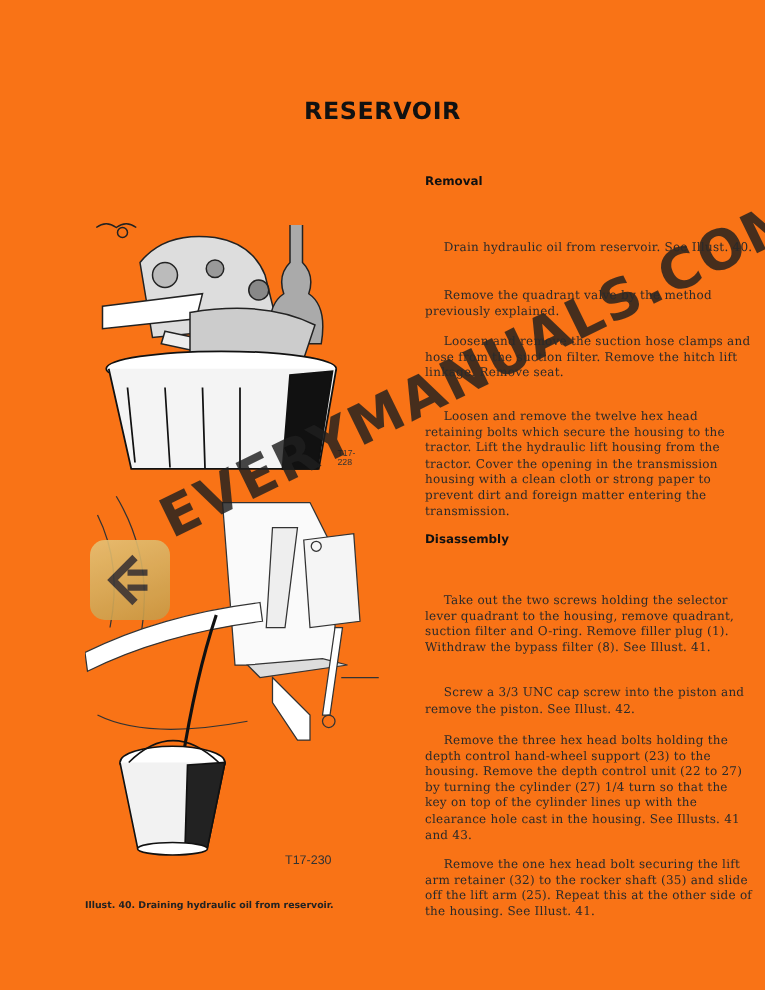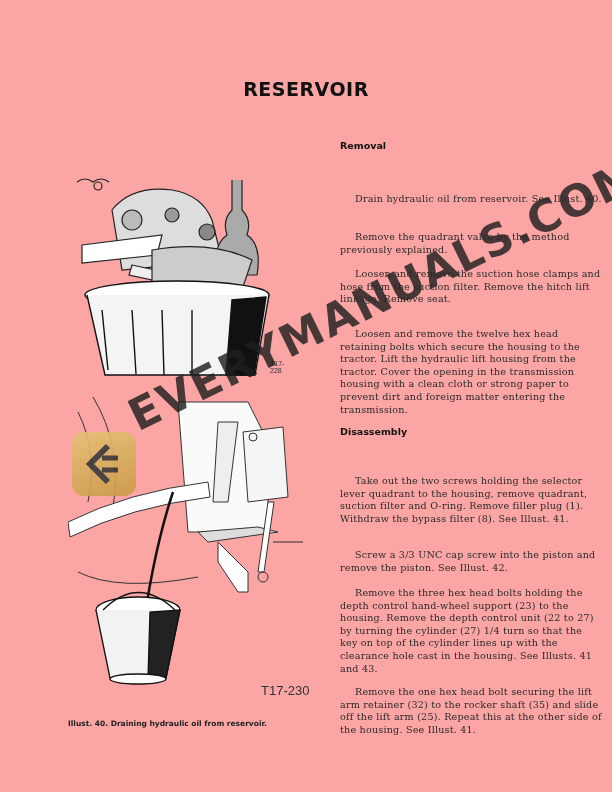--- a/index.html
+++ b/index.html
@@ -1,17 +1,17 @@
 <!DOCTYPE html>
 <html><head>
 <meta charset="utf-8">
 <style>
   html, body { margin: 0; padding: 0; background: #ffffff; }
   body { width: 612px; height: 792px; position: relative; overflow: hidden; color: #1a1a1a; }
-  .page { position: absolute; left: 0; top: 0; width: 612px; height: 792px; background: #fca5a5; }
+  .page { position: absolute; left: 0; top: 0; width: 612px; height: 792px; background: #f97316; }
 
   .title {
     position: absolute; left: 0; width: 612px; top: 78px; text-align: center;
     font-family: "DejaVu Sans", sans-serif; font-weight: bold; font-size: 19px; letter-spacing: 0.5px;
     color: #111;
   }
 
   .right-col { position: absolute; left: 340px; top: 140px; width: 262px; }
   .section-heading {
     font-family: "DejaVu Sans", sans-serif; font-weight: bold; font-size: 9.5px; color: #111;
@@ -102,21 +102,21 @@
       </g>
       <path d="M105 100 q-20 60 -32 150" stroke="#111" stroke-width="2.5" fill="none"></path>
       <g stroke="#111" stroke-width="1.3">
         <ellipse cx="70" cy="218" rx="42" ry="13" fill="#fff"></ellipse>
         <path d="M28 218 l14 68 l56 0 l14 -68" fill="#f2f2f2"></path>
         <path d="M82 220 l-2 66 l18 0 l14 -68 z" fill="#222"></path>
         <path d="M35 218 q35 -35 72 0" fill="none"></path>
         <ellipse cx="70" cy="287" rx="28" ry="5" fill="#fff"></ellipse>
       </g>
     </svg>
-    <div class="fig-label" style="left:160px; top:291px; font-size:13px;margin-left:33px;">T17-230</div>
+    <div class="fig-label" style="left:160px; top:291px; font-size:10px;">T17-230</div>
   </div>
 
   <div class="caption">Illust. 40.  Draining hydraulic oil from reservoir.</div>
 
   <div class="wm-logo">
     <svg width="64" height="64" viewBox="0 0 64 64">
       <path d="M36 14 L18 32 L36 50" stroke="#3a3a3a" stroke-width="6" fill="none"></path>
       <path d="M30 26 h16 M30 38 h16" stroke="#3a3a3a" stroke-width="5"></path>
     </svg>
   </div>

